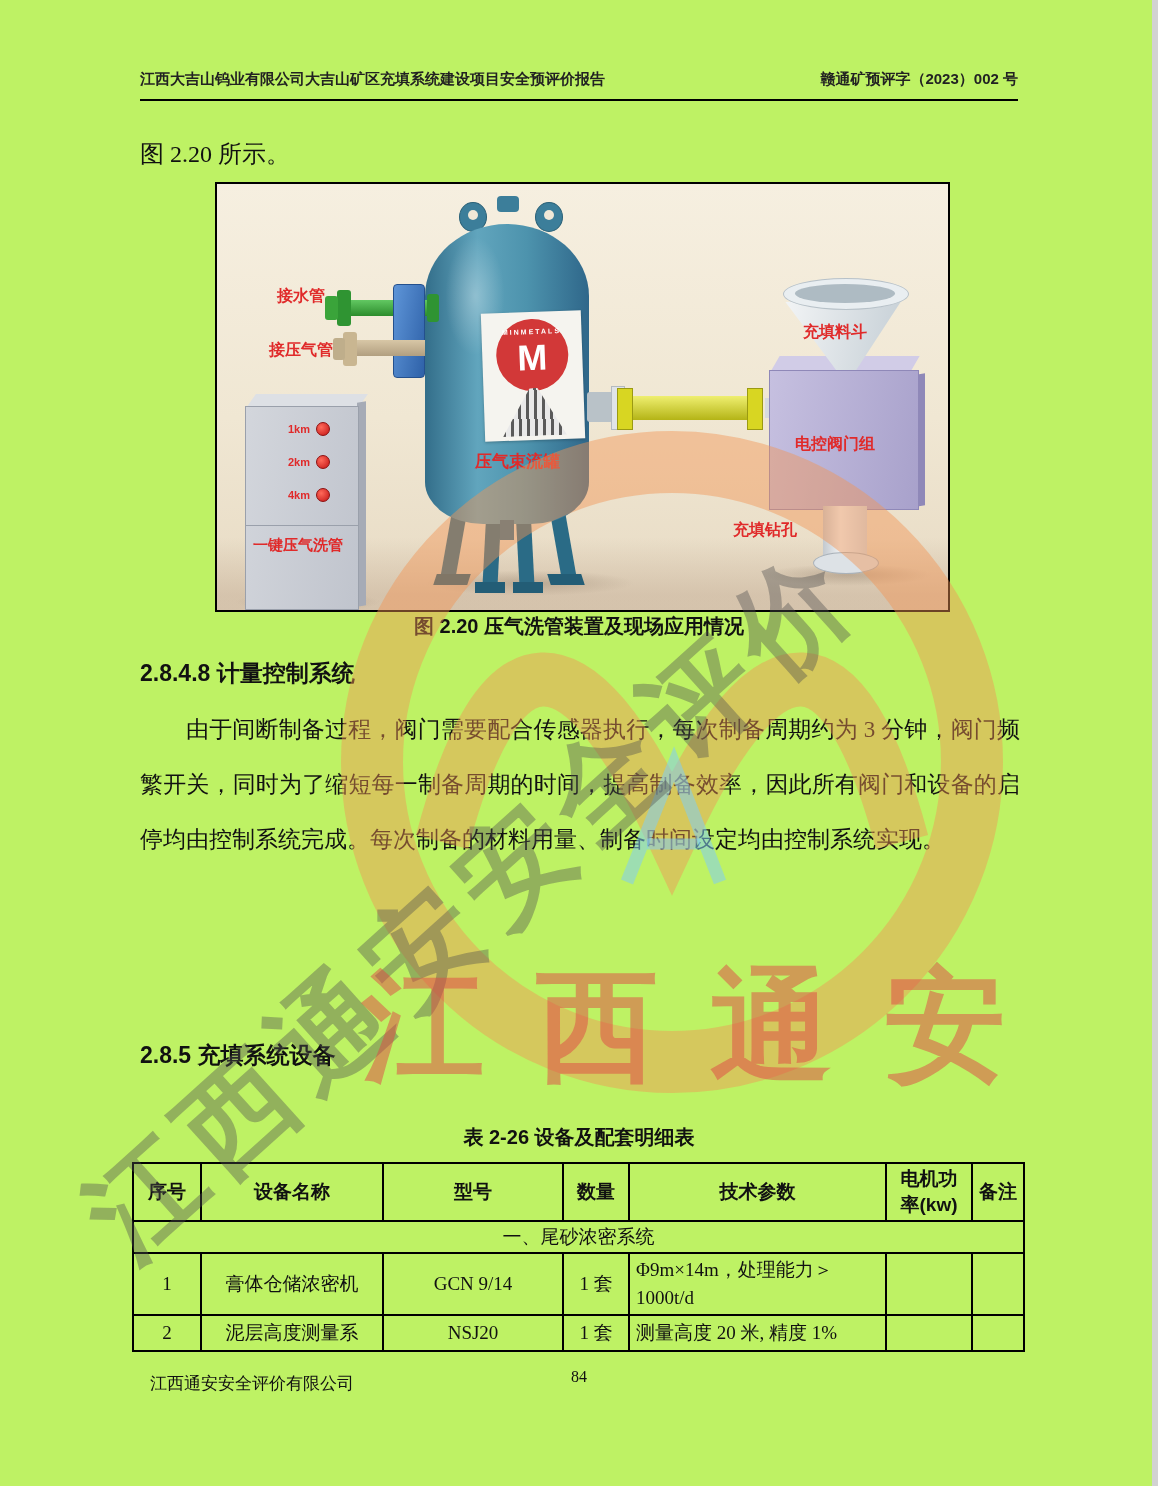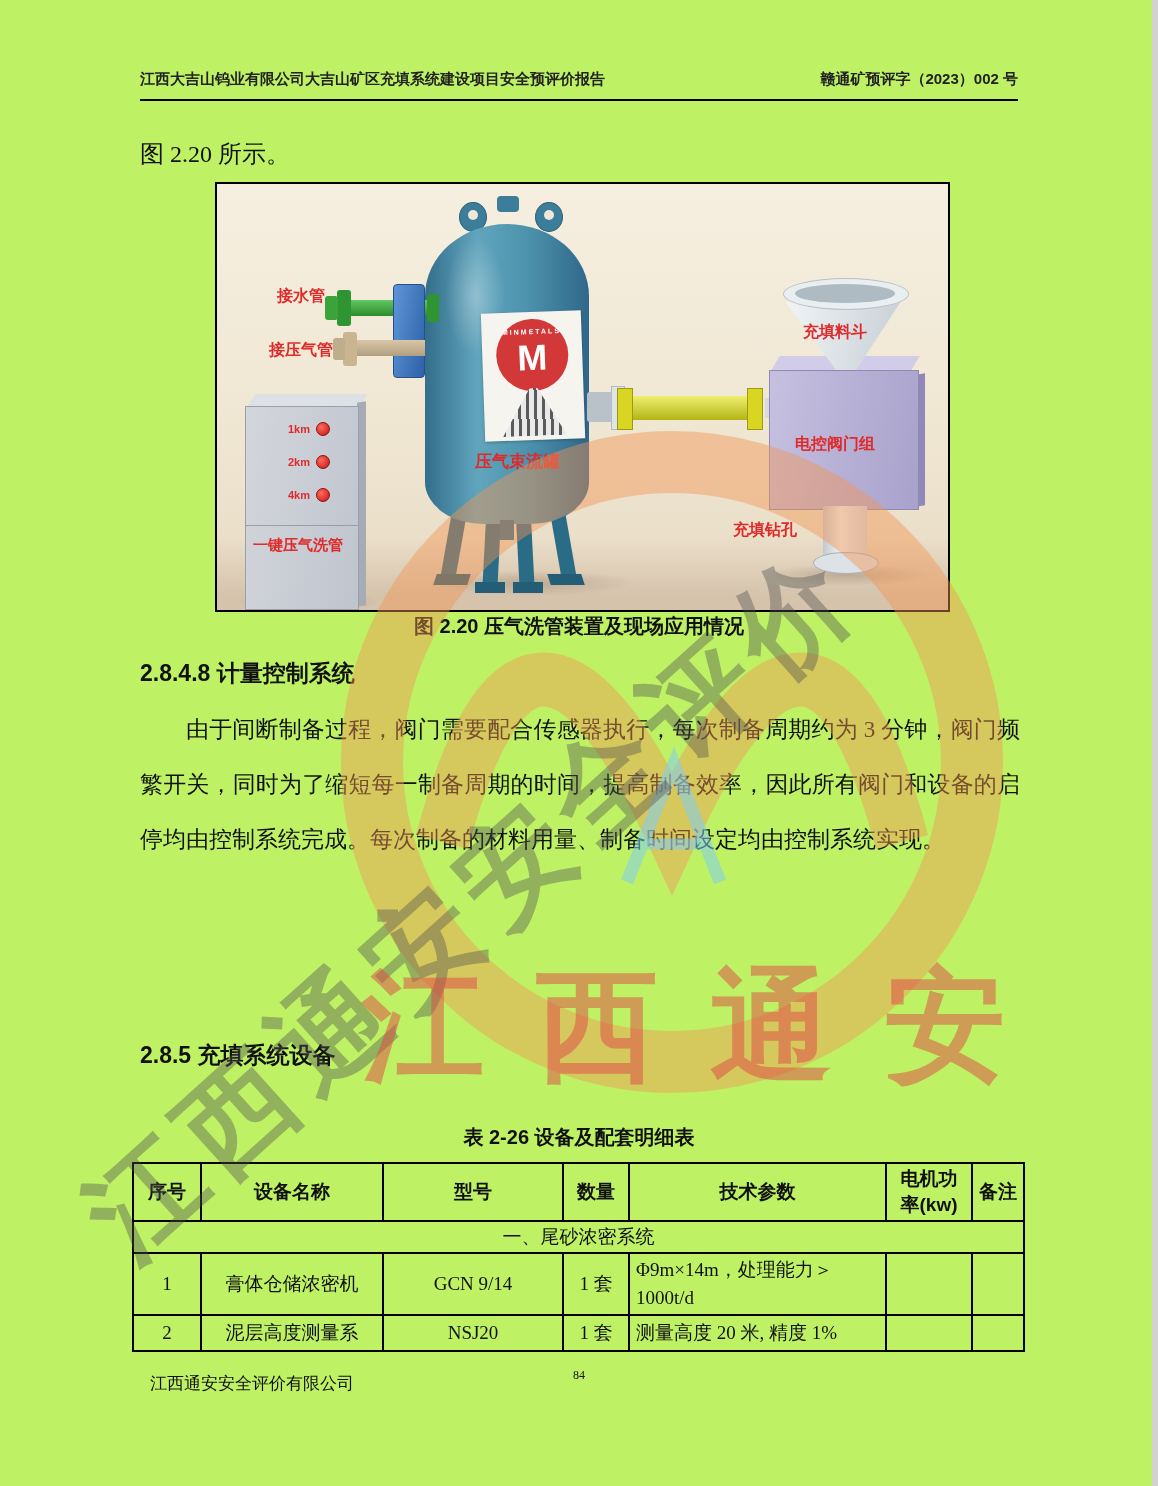--- a/index.html
+++ b/index.html
@@ -94,21 +94,21 @@
   table.dev th,table.dev td{border:2px solid #000;padding:2px 6px;overflow:hidden;}
   table.dev th{font-family:"Liberation Sans","DejaVu Sans",sans-serif;font-weight:bold;text-align:center;}
   .tr-head{height:52px;border-radius:27px;}
   .tr-group{height:28px;}
   .tr-r1{height:58px;}
   .tr-r2{height:36px;}
   td.c{text-align:center;}
   td.l{text-align:left;line-height:28px;}
   
   .footer-company{left:150px;top:1372px;font-size:17px;}
-  .footer-page{left:139px;width:880px;top:1368px;text-align:center;font-size:12px;}
+  .footer-page{left:139px;width:880px;top:1368px;text-align:center;font-size:16px;}
   
   .wm{position:absolute;inset:0;pointer-events:none;z-index:30;overflow:hidden;}
   .wm-diag{position:absolute;left:105px;top:1160px;transform:rotate(-42deg);transform-origin:0 50%;
            font-family:"Liberation Sans","DejaVu Sans",sans-serif;font-weight:bold;font-size:112px;
            letter-spacing:12px;color:rgba(80,80,80,.40);white-space:nowrap;}
   .wm-red{position:absolute;left:362px;top:946px;font-size:122px;font-weight:bold;letter-spacing:52px;
           color:rgba(224,70,70,.50);white-space:nowrap;}
   .scan-edge{position:absolute;right:0;top:0;width:6px;height:100%;background:#d2d2d2;z-index:40;}
 </style>
 </head>

